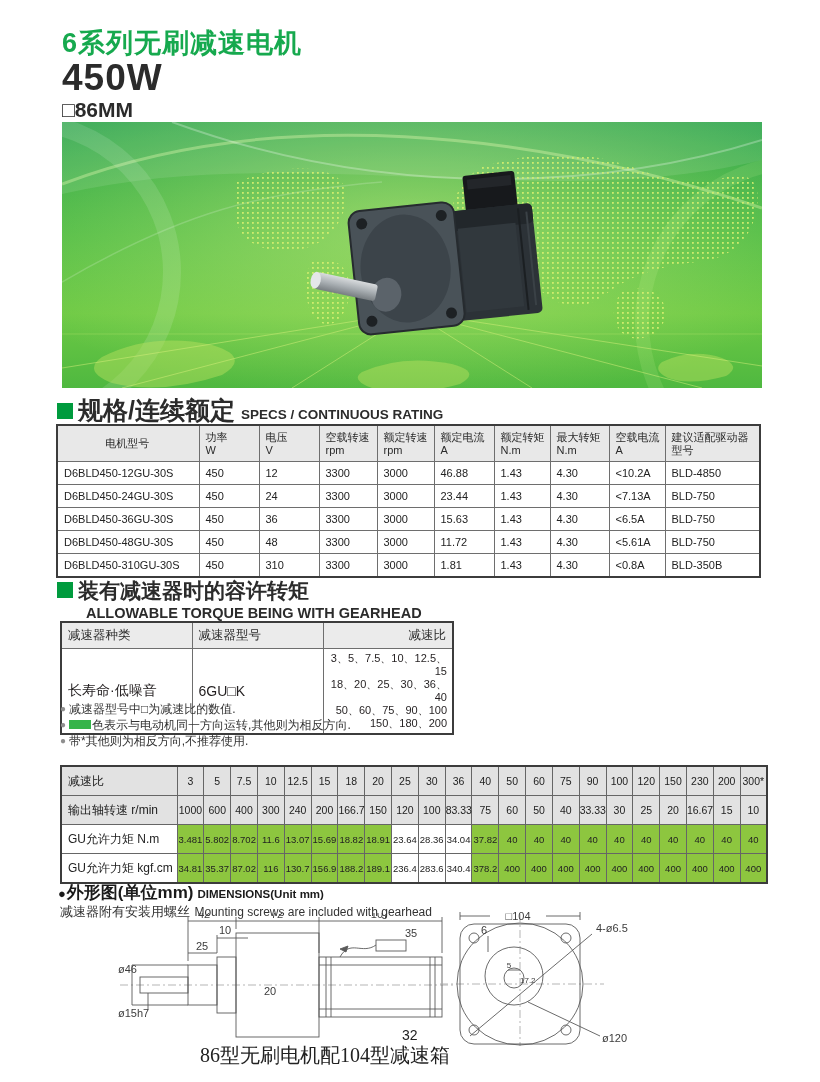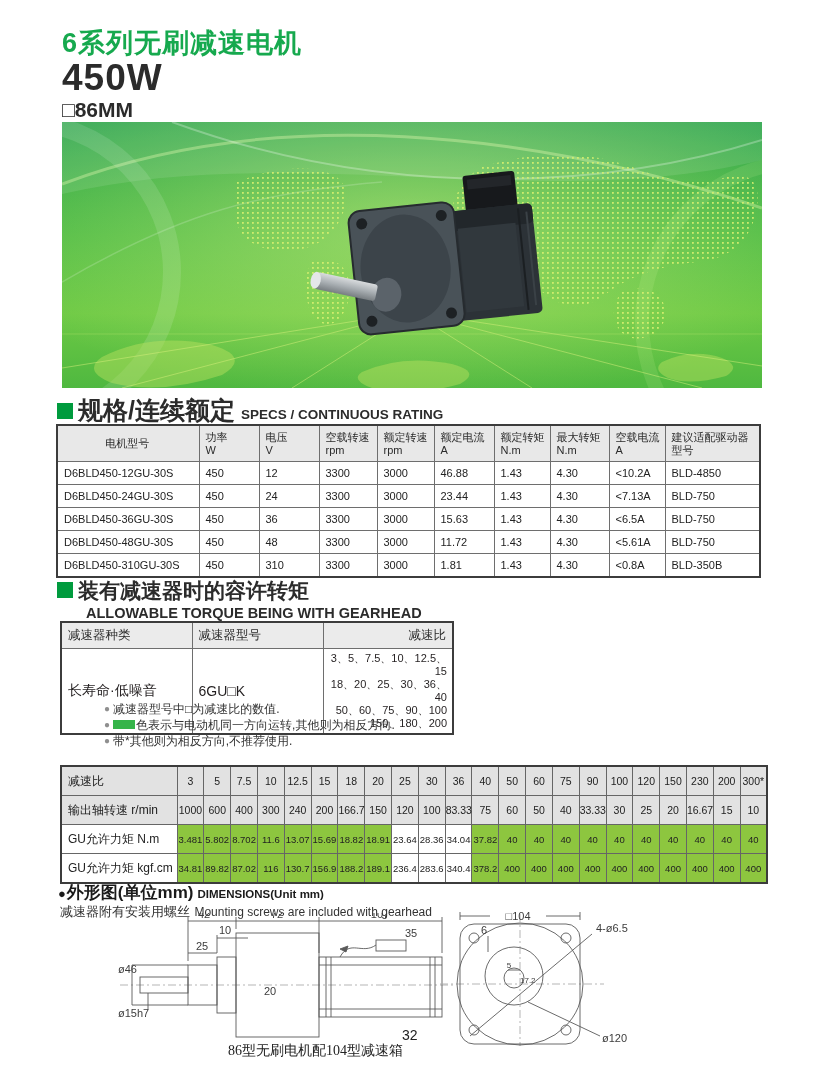--- a/index.html
+++ b/index.html
@@ -32,43 +32,43 @@
   
   .ghead{position:absolute;left:60px;top:621px;width:394px;table-layout:fixed;border:2px solid #3c3c3c;}
   .ghead th,.ghead td{border:1px solid #6e6e6e;}
   .ghead thead th{background:#ebebeb;font-size:12.5px;font-weight:normal;text-align:left;padding:4px 6px;height:16px;color:#2b2b2b;}
   .ghead thead th.rt{text-align:right;}
   .ghead td{vertical-align:middle;}
   .ghead td.big{font-size:14px;padding-left:6px;height:54px;}
   .ghead td.ratios{font-size:11px;text-align:right;padding:3px 5px;line-height:13px;}
   
   .notes{position:absolute;left:60px;top:701px;font-size:12px;color:#333;}
-  .note-line{line-height:15px;white-space:nowrap;padding-left:44px;}
+  .note-line{line-height:15px;white-space:nowrap;}
   .note-line .blt{color:#8f8f8f;font-size:10px;margin-right:3px;vertical-align:1px;}
   .note-line .swatch{display:inline-block;width:22px;height:9px;background:#35b44a;margin-right:1px;}
   
   .ratio{position:absolute;left:60px;top:765px;width:708px;table-layout:fixed;border:2px solid #3c3c3c;}
   .ratio th,.ratio td{border:1px solid #666;height:26px;}
   .ratio th{font-size:12px;font-weight:normal;text-align:left;padding-left:6px;background:#fff;color:#222;}
   .ratio th.shaded{background:#e2e2e2;}
   .ratio td{font-size:9.5px;text-align:center;padding:0;color:#222;}
   .ratio td.shaded{background:#e2e2e2;font-size:10.5px;}
   .ratio td.hl{background:#8dc63f;}
   
   .dimhead{position:absolute;left:58px;top:881px;white-space:nowrap;}
   .dimhead .blt{font-size:13px;color:#1a1a1a;margin-right:1px;}
   .dimhead .cn{font-size:17px;font-weight:bold;color:#1a1a1a;}
   .dimhead .en{font-size:11.5px;font-weight:bold;color:#1a1a1a;margin-left:4px;}
   .dimsub{position:absolute;left:60px;top:902px;white-space:nowrap;}
   .dimsub .cn{font-size:13px;color:#333;}
   .dimsub .en{font-size:12px;color:#333;}
   .draw-left{position:absolute;left:118px;top:913px;}
   .draw-right{position:absolute;left:432px;top:906px;}
-  .caption{position:absolute;left:200px;top:1042px;font-size:14px;color:#222;
-           font-family:"Liberation Serif","DejaVu Serif",serif;margin-left:28px;}
+  .caption{position:absolute;left:200px;top:1042px;font-size:20px;color:#222;
+           font-family:"Liberation Serif","DejaVu Serif",serif;}
   .pagenum{position:absolute;left:402px;top:1027px;font-size:14px;color:#222;}
   svg text{font-family:"Liberation Sans","DejaVu Sans",sans-serif;}
 </style>
 </head>
 <body>
 
 <div class="page">
 
   <div class="hdr">
     <div class="series">6系列无刷减速电机</div>
@@ -417,21 +417,21 @@
           <td class="hl">40</td>
           <td class="hl">40</td>
           <td class="hl">40</td>
           <td class="hl">40</td>
           <td class="hl">40</td>
           <td class="hl">40</td>
         </tr>
         <tr>
           <th>GU允许力矩 kgf.cm</th>
           <td class="hl">34.81</td>
-          <td class="hl">89.82</td>
+          <td class="hl">35.37</td>
           <td class="hl">87.02</td>
           <td class="hl">116</td>
           <td class="hl">130.7</td>
           <td class="hl">156.9</td>
           <td class="hl">188.2</td>
           <td class="hl">189.1</td>
           <td>236.4</td>
           <td>283.6</td>
           <td>340.4</td>
           <td class="hl">378.2</td>

